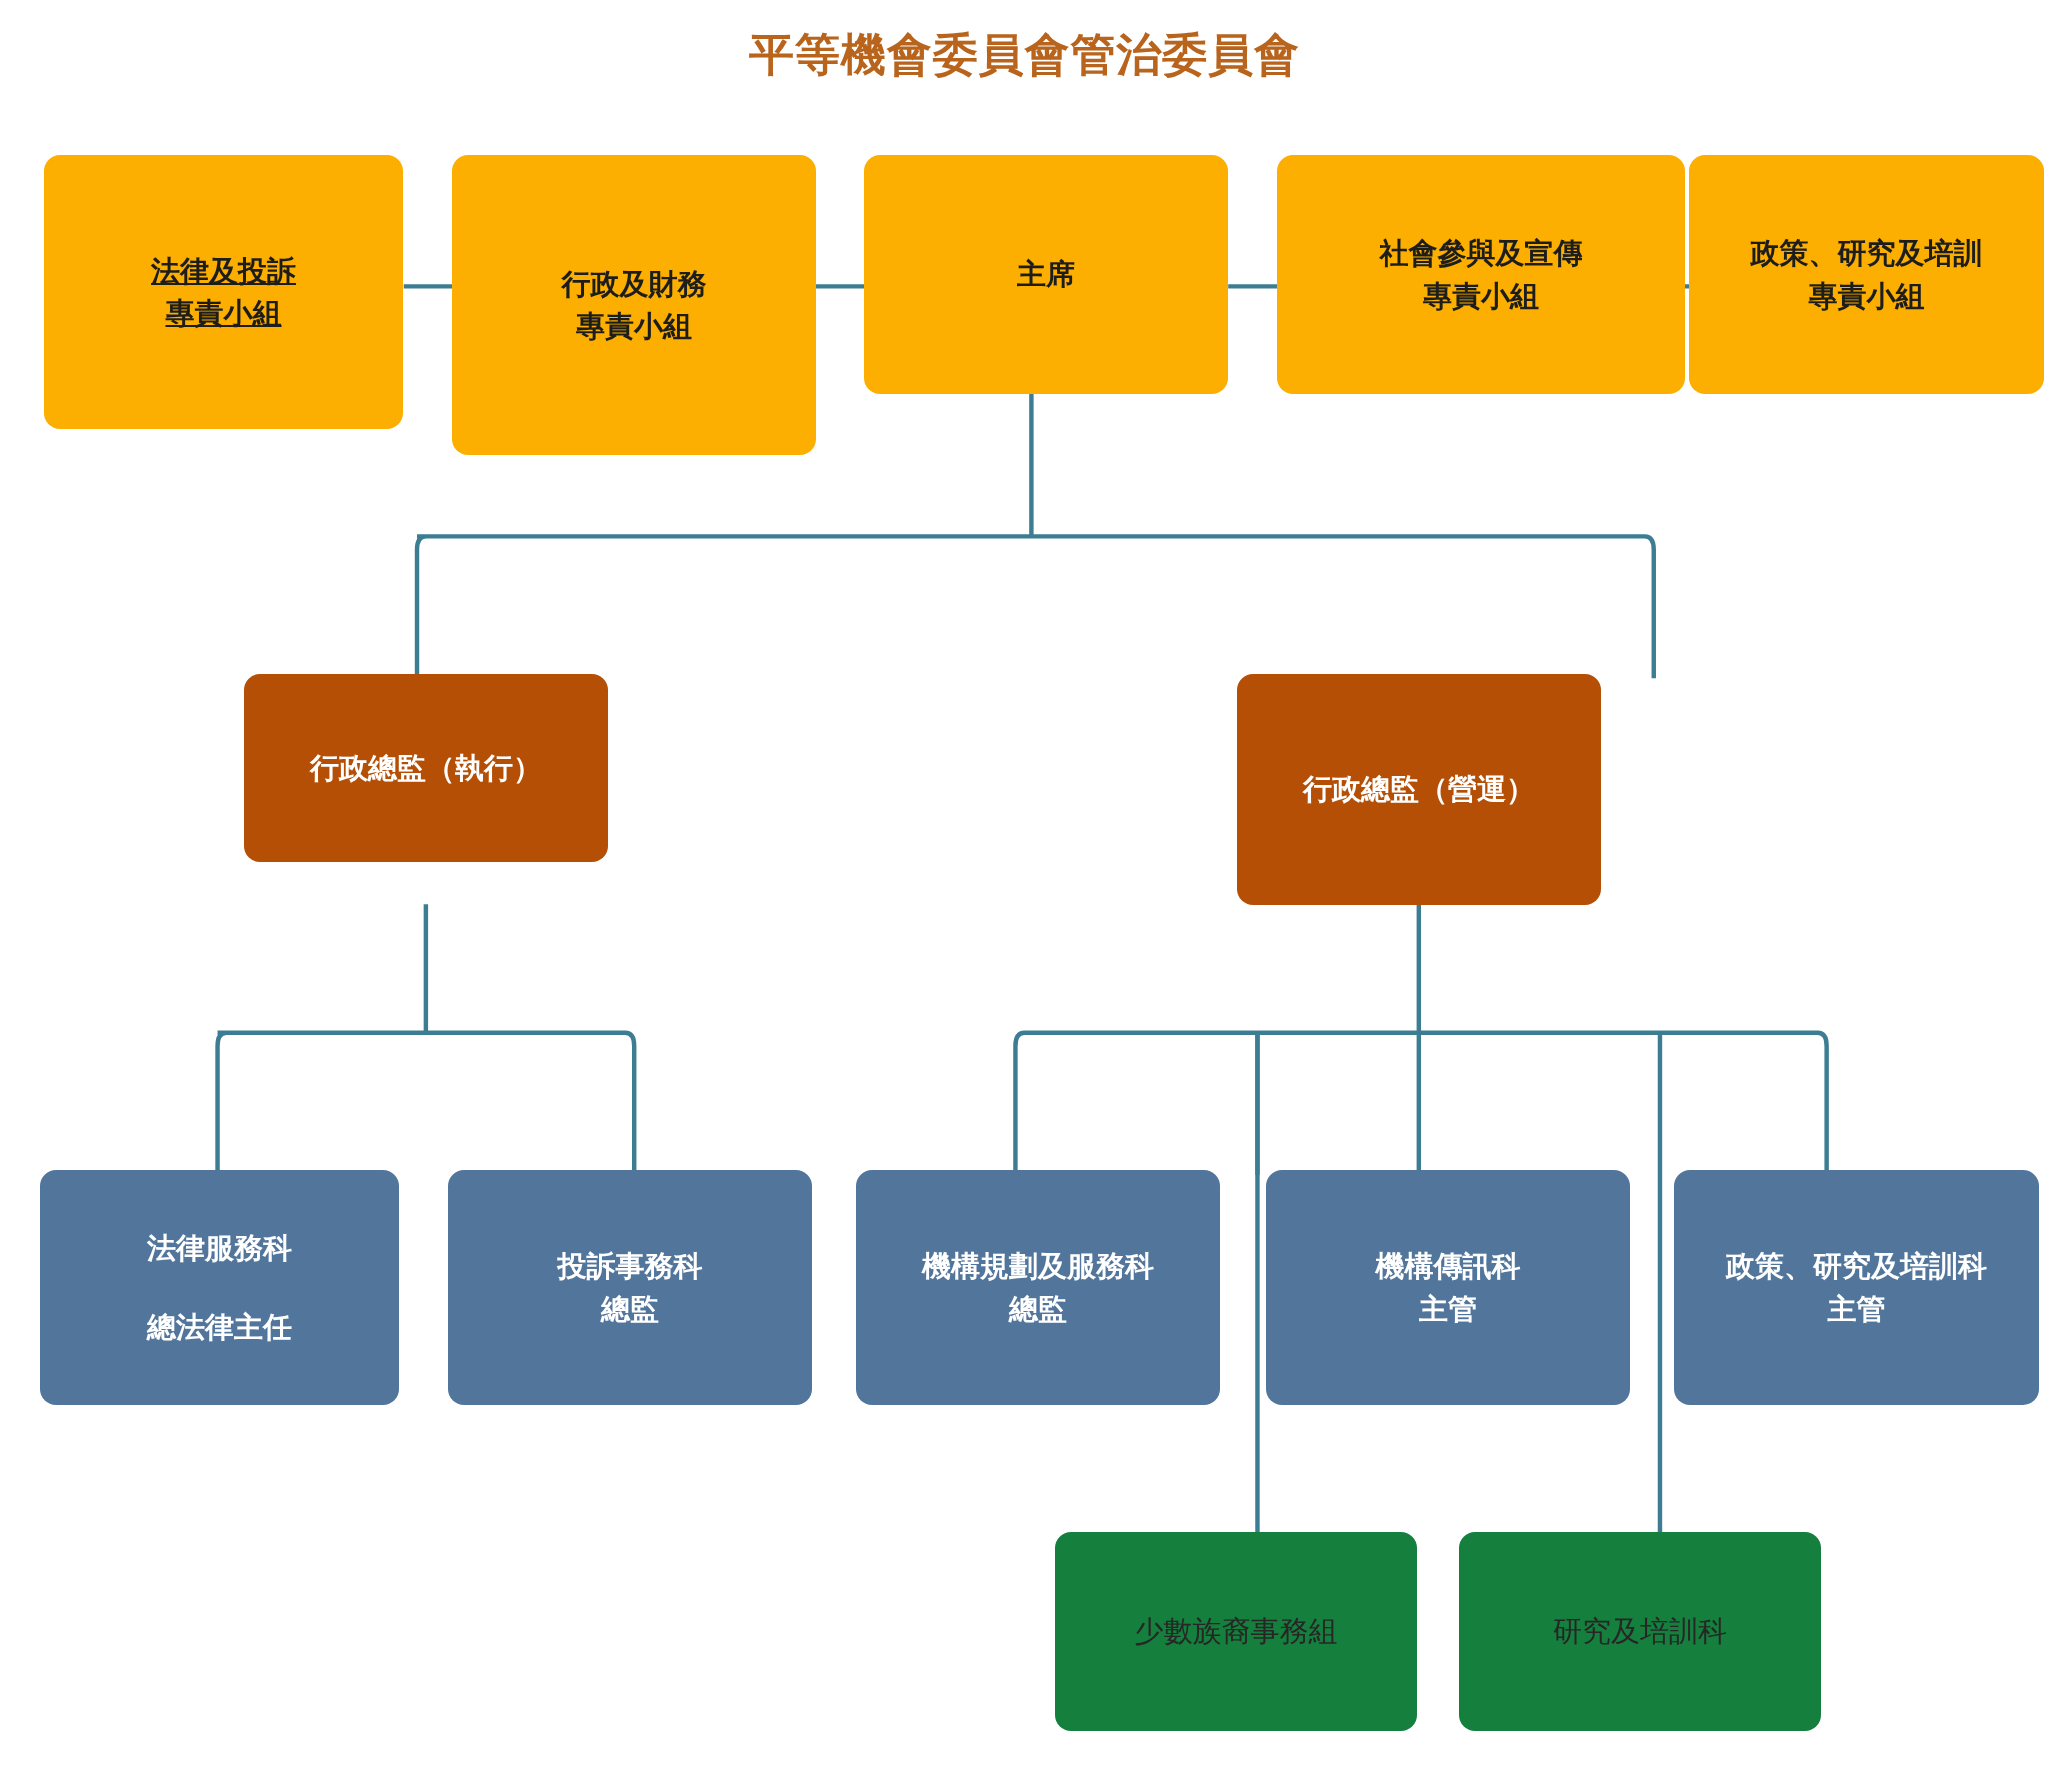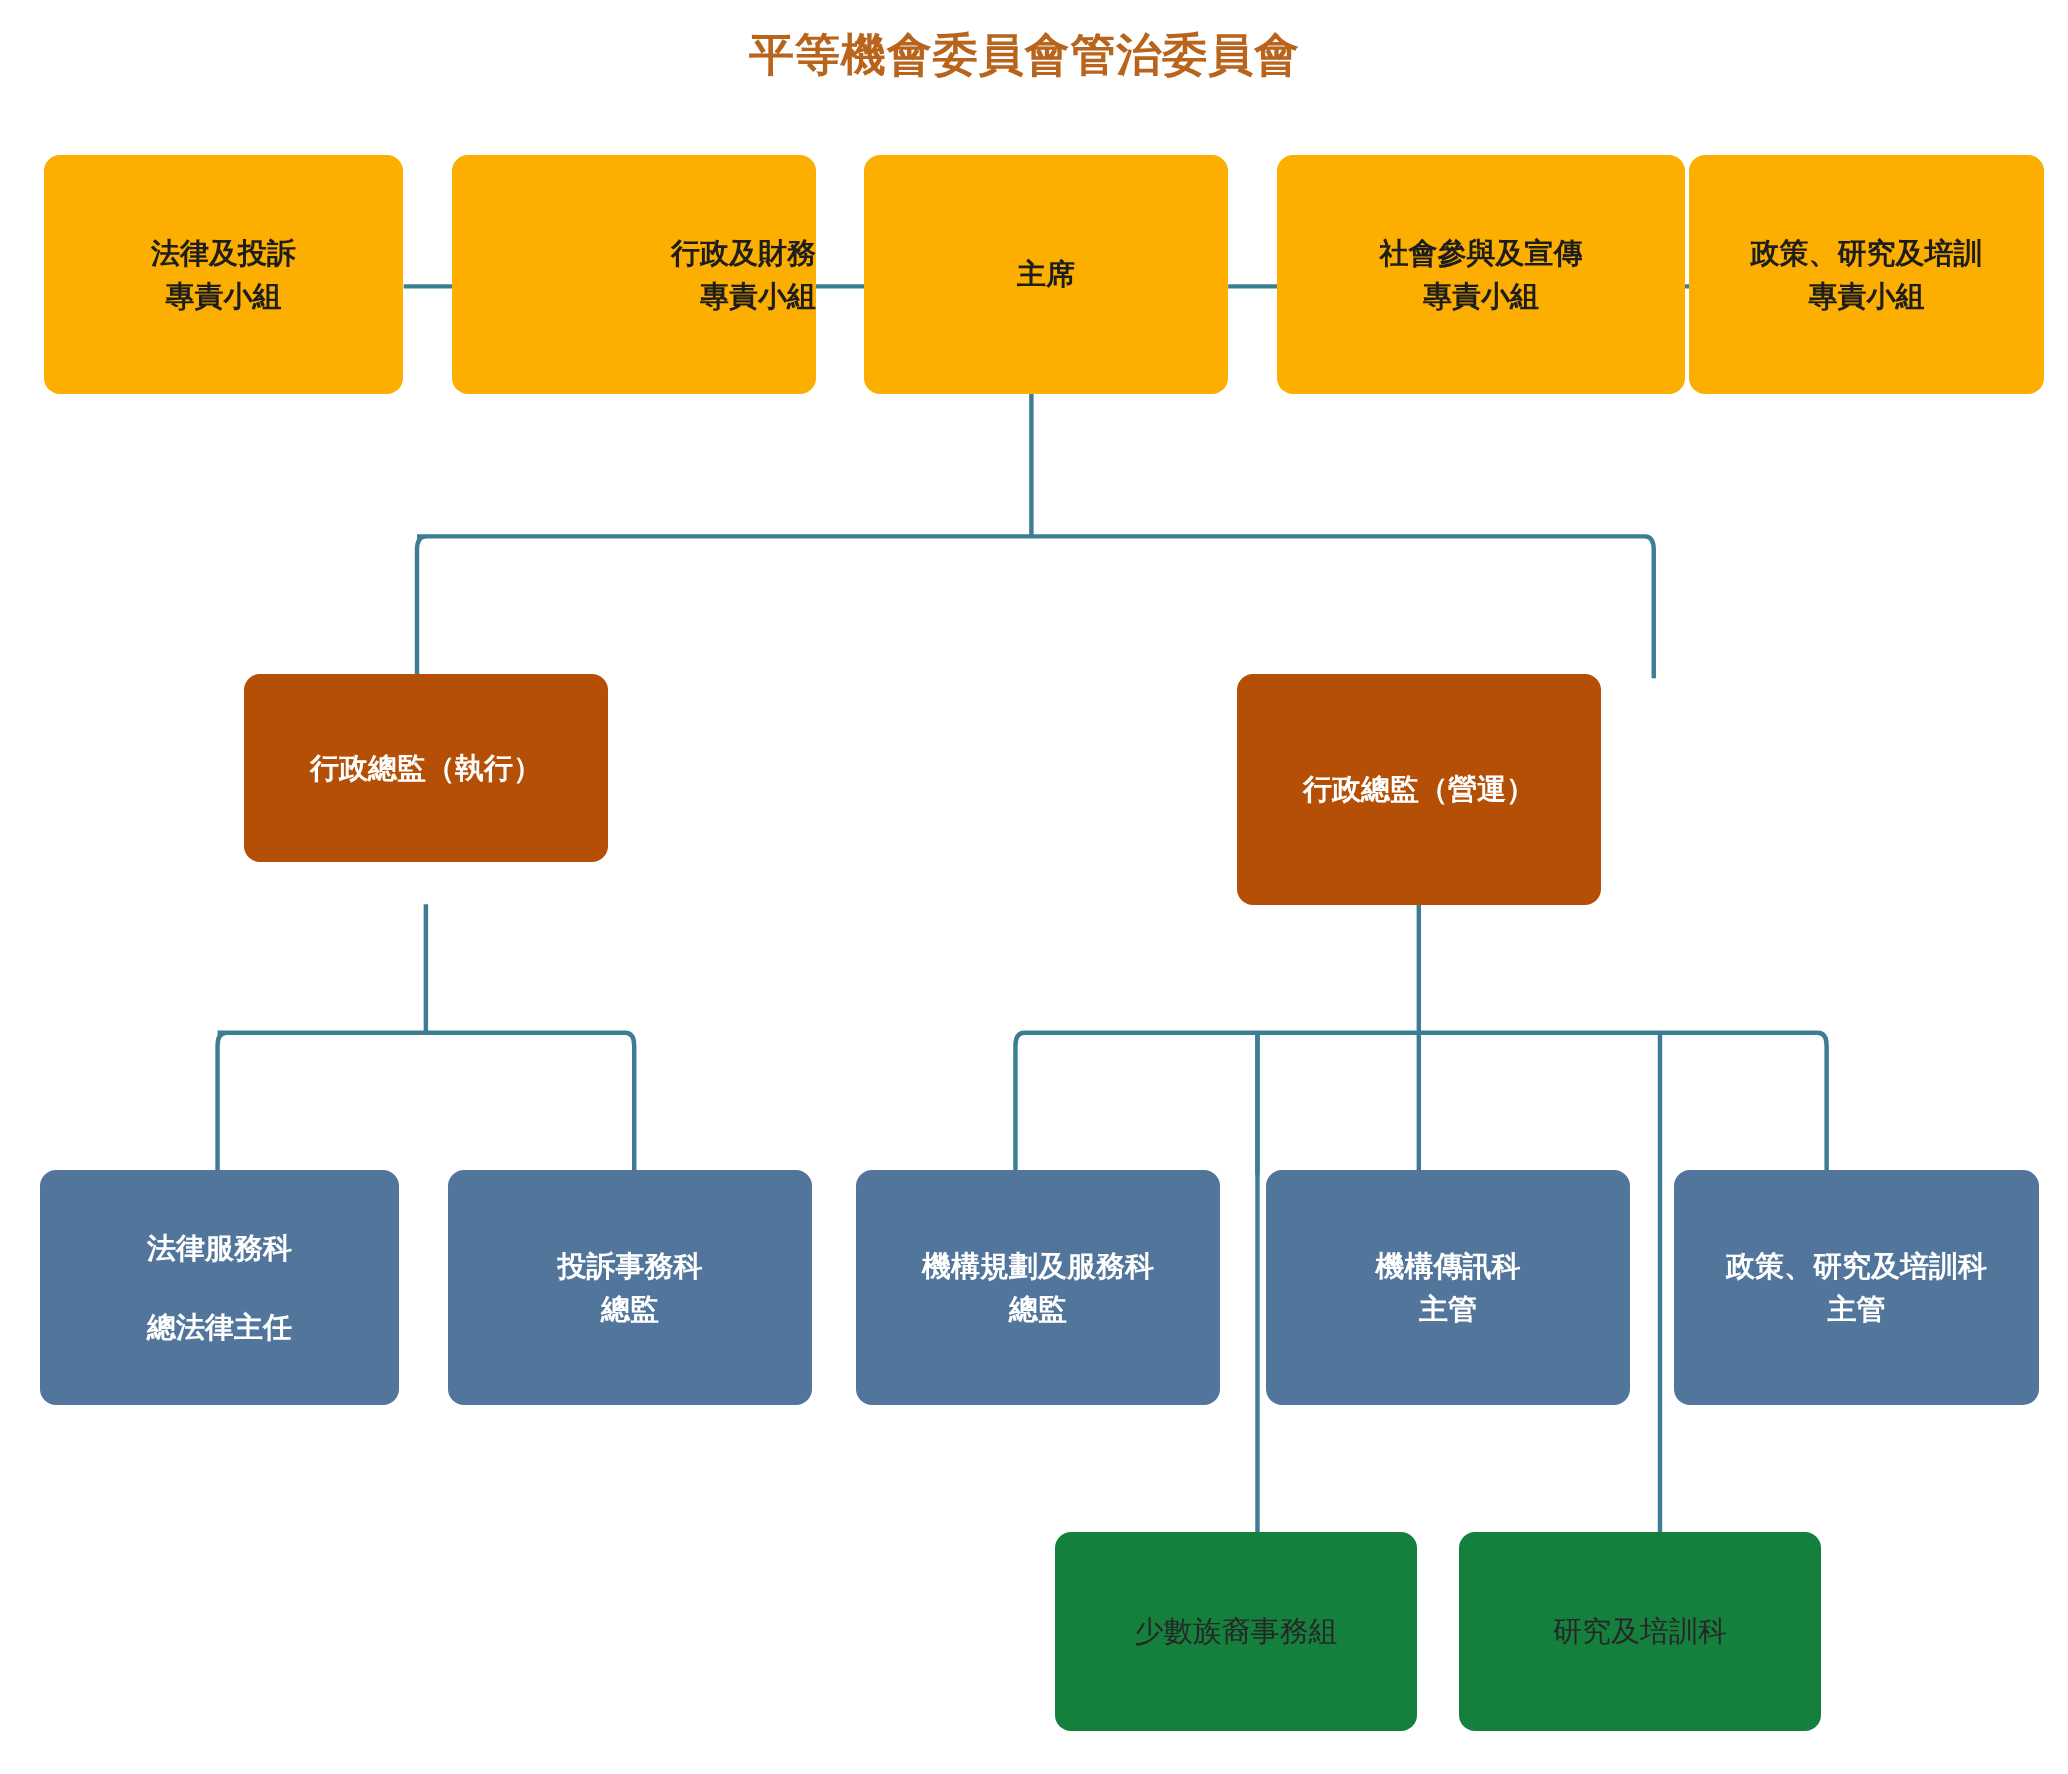--- a/index.html
+++ b/index.html
@@ -110,26 +110,26 @@
       <path d="M1418,1165 L1418,1325"></path>
       <path d="M1600,1165 L1600,1325"></path>
 
       <path d="M1418,1165 L1418,1730"></path>
       <path d="M1872,1165 L1872,1730"></path>
     </g>
   </svg>
 
   <div id="page-title">平等機會委員會管治委員會</div>
 
-  <div class="node lvl-committee" style="left:44px; top:155px; width:359px; height:239px;">
+  <div class="node lvl-committee" style="left:44px; top:155px; width:359px; height:274px;text-decoration:underline;">
     <span class="line">法律及投訴</span>
     <span class="line">專責小組</span>
   </div>
 
-  <div class="node lvl-committee" style="left:452px; top:155px; width:364px; height:239px;align-items:flex-end;">
+  <div class="node lvl-committee" style="left:452px; top:155px; width:364px; height:300px;">
     <span class="line">行政及財務</span>
     <span class="line">專責小組</span>
   </div>
 
   <div class="node lvl-committee" style="left:864px; top:155px; width:364px; height:239px;">
     <span class="line">主席</span>
   </div>
 
   <div class="node lvl-committee" style="left:1277px; top:155px; width:408px; height:239px;">
     <span class="line">社會參與及宣傳</span>

